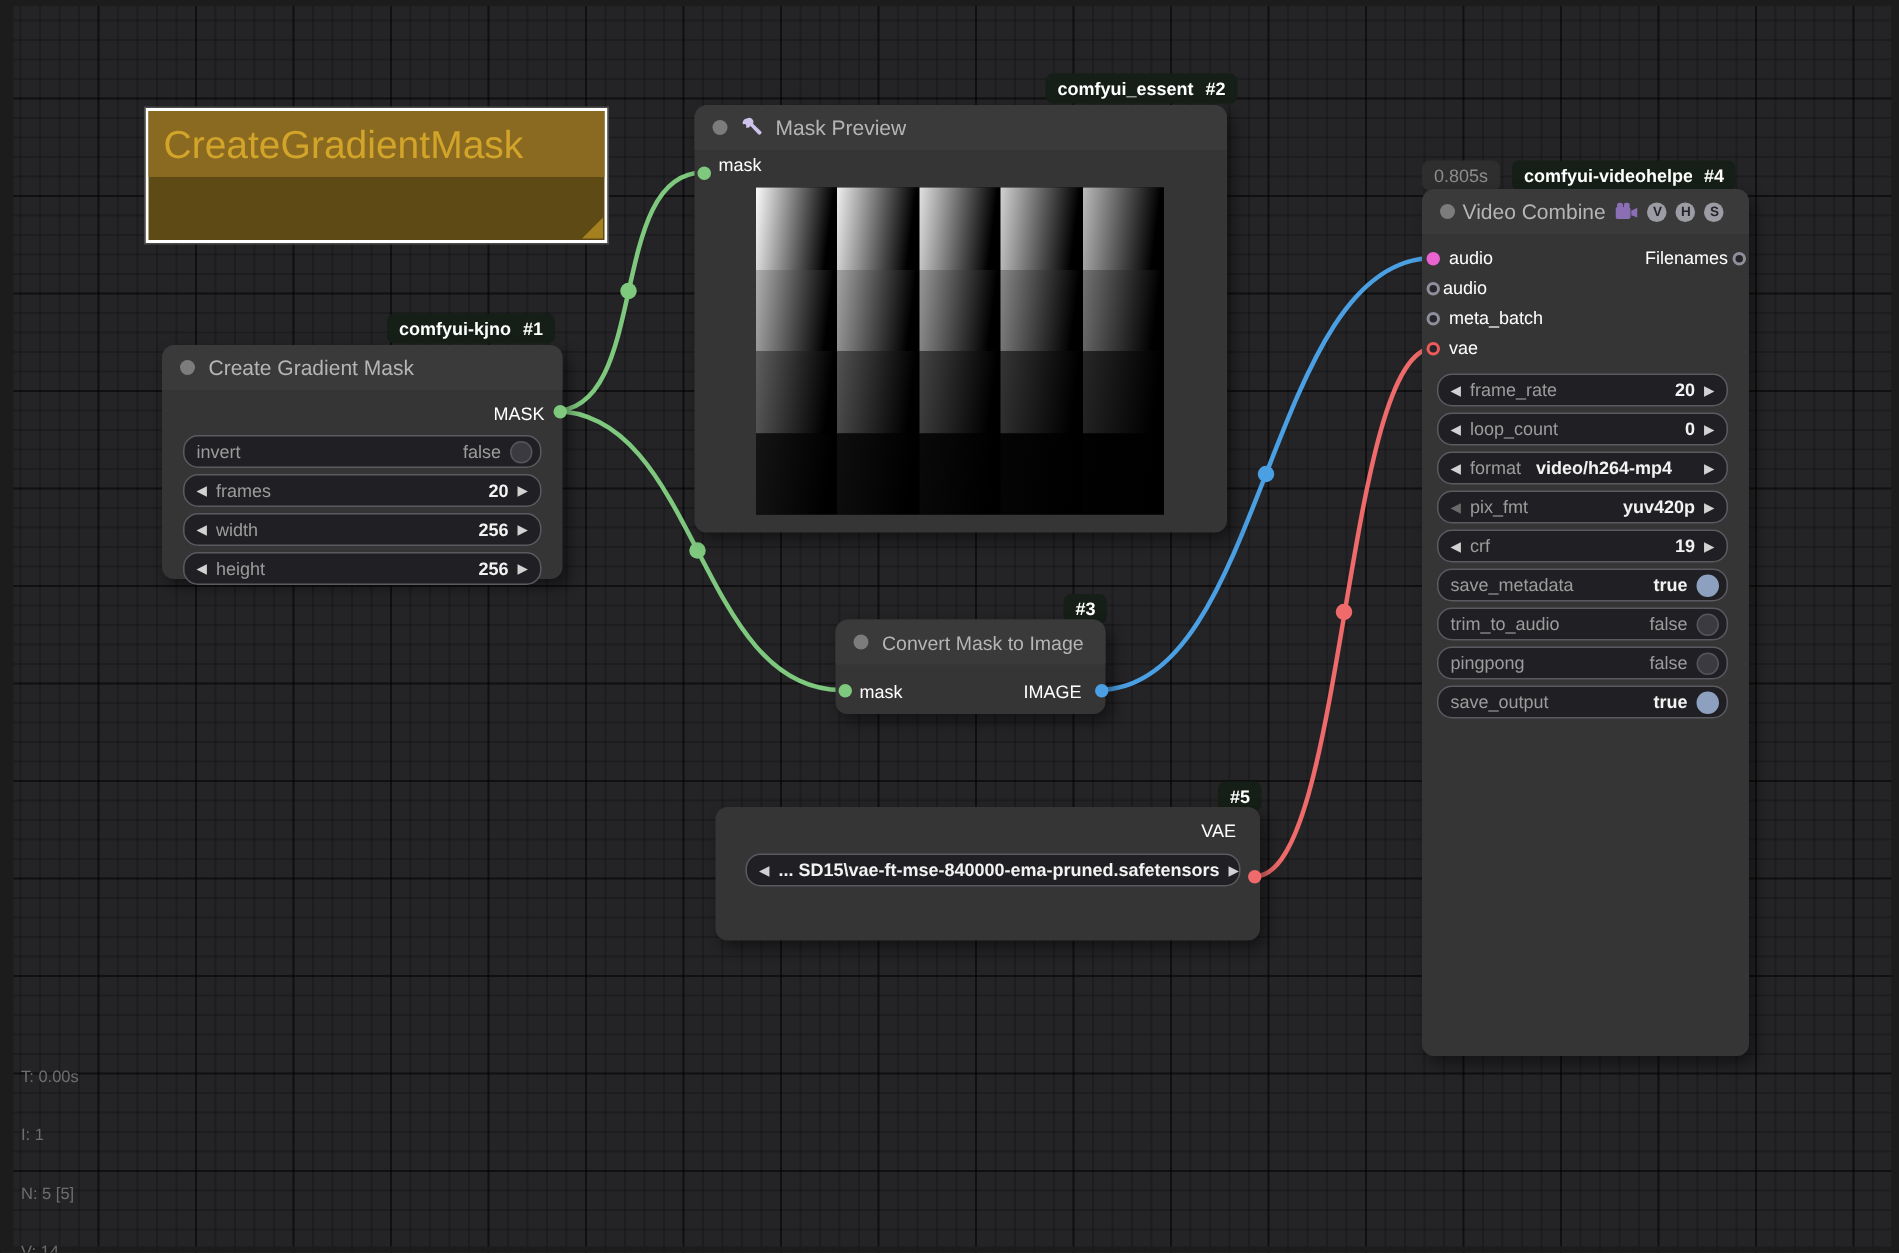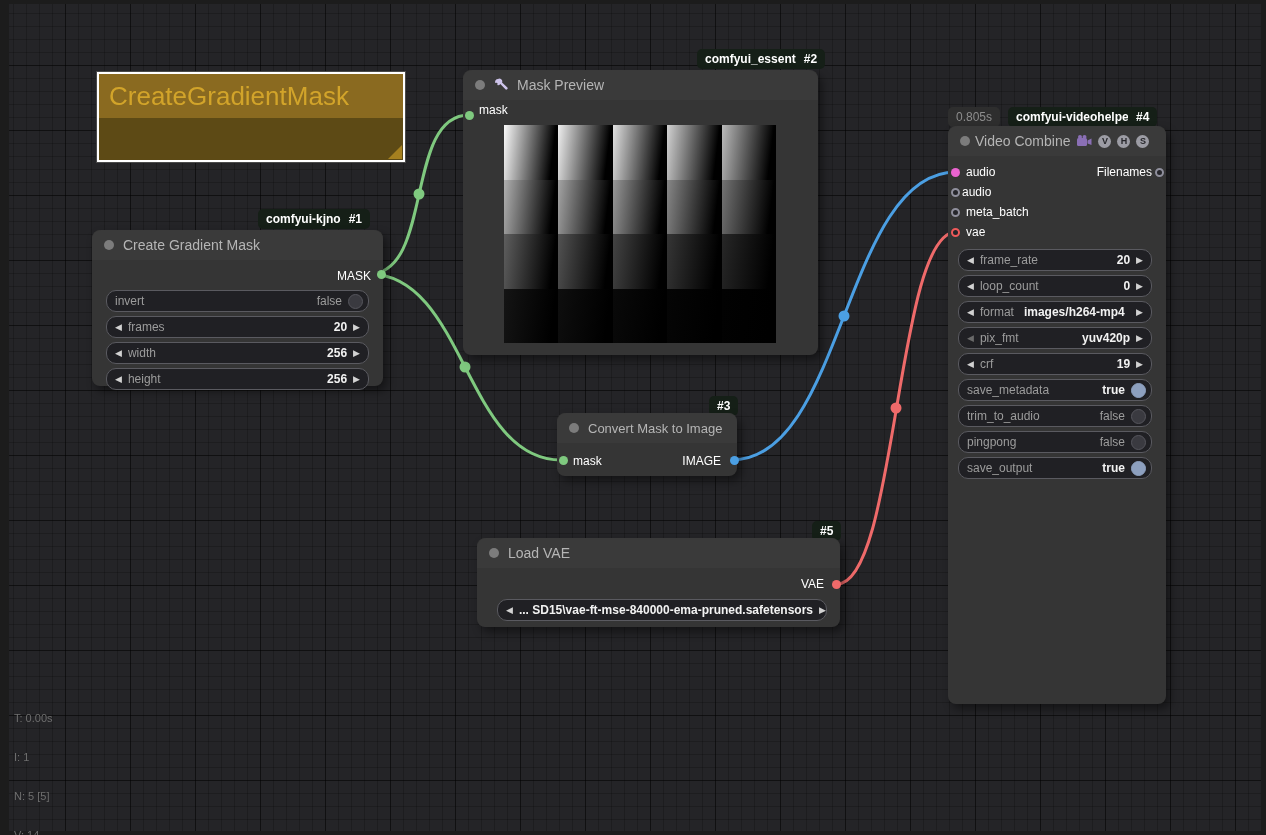--- a/index.html
+++ b/index.html
@@ -76,21 +76,21 @@
 
 <div id="note">
   <div class="ntitle">CreateGradientMask</div>
   <div class="fold"></div>
 </div>
 
 <div class="badge" style="left:258px;top:209px">
   <span>comfyui-kjno</span>
   <span>#1</span>
 </div>
-<div class="node" style="left:92px;top:230px;width:291px;height:156px">
+<div class="node" style="left:108px;top:230px;width:267px;height:156px">
   <div class="titlebar">
     <span class="collapse-dot"></span>
     <span>Create Gradient Mask</span>
   </div>
   <div class="slotrow" style="margin-top:6px">
     <span class="right">MASK</span>
   </div>
   <span class="dot" style="right:-3px;top:40px;background:#7fc97f"></span>
   <div class="widget">
     <span>invert</span>
@@ -170,24 +170,20 @@
     <span class="right">IMAGE</span>
   </div>
   <span class="dot" style="left:1.5px;top:42.5px;background:#7fc97f"></span>
   <span class="dot" style="right:-1.5px;top:42.5px;background:#4b9fe3"></span>
 </div>
 
 <div class="badge" style="left:812px;top:521px">
   <span>#5</span>
 </div>
 <div class="node" style="left:477px;top:538px;width:363px;height:89px">
-  <div class="titlebar">
-    <span class="collapse-dot"></span>
-    <span>Load VAE</span>
-  </div>
   <div class="slotrow" style="margin-top:6px;padding-right:16px">
     <span class="right">VAE</span>
   </div>
   <span class="dot" style="right:-0.5px;top:41.5px;background:#ef6a6a"></span>
   <div class="widget" style="margin:5px 13px 0 20px">
     <span class="arrow">◀</span>
     <span class="val" style="margin:0 auto;white-space:nowrap">... SD15\vae-ft-mse-840000-ema-pruned.safetensors</span>
     <span class="arrow">▶</span>
   </div>
 </div>
@@ -240,21 +236,21 @@
   </div>
   <div class="widget" style="margin:4px 14px 0 10px">
     <span class="arrow">◀</span>
     <span>loop_count</span>
     <span class="val">0</span>
     <span class="arrow">▶</span>
   </div>
   <div class="widget" style="margin:4px 14px 0 10px">
     <span class="arrow">◀</span>
     <span>format</span>
-    <span class="val" style="margin-left:4px">images/h264-mp4</span>
+    <span class="val" style="margin-left:4px">video/h264-mp4</span>
     <span class="arrow" style="margin-left:auto">▶</span>
   </div>
   <div class="widget" style="margin:4px 14px 0 10px">
     <span class="arrow dim">◀</span>
     <span>pix_fmt</span>
     <span class="val">yuv420p</span>
     <span class="arrow">▶</span>
   </div>
   <div class="widget" style="margin:4px 14px 0 10px">
     <span class="arrow">◀</span>

